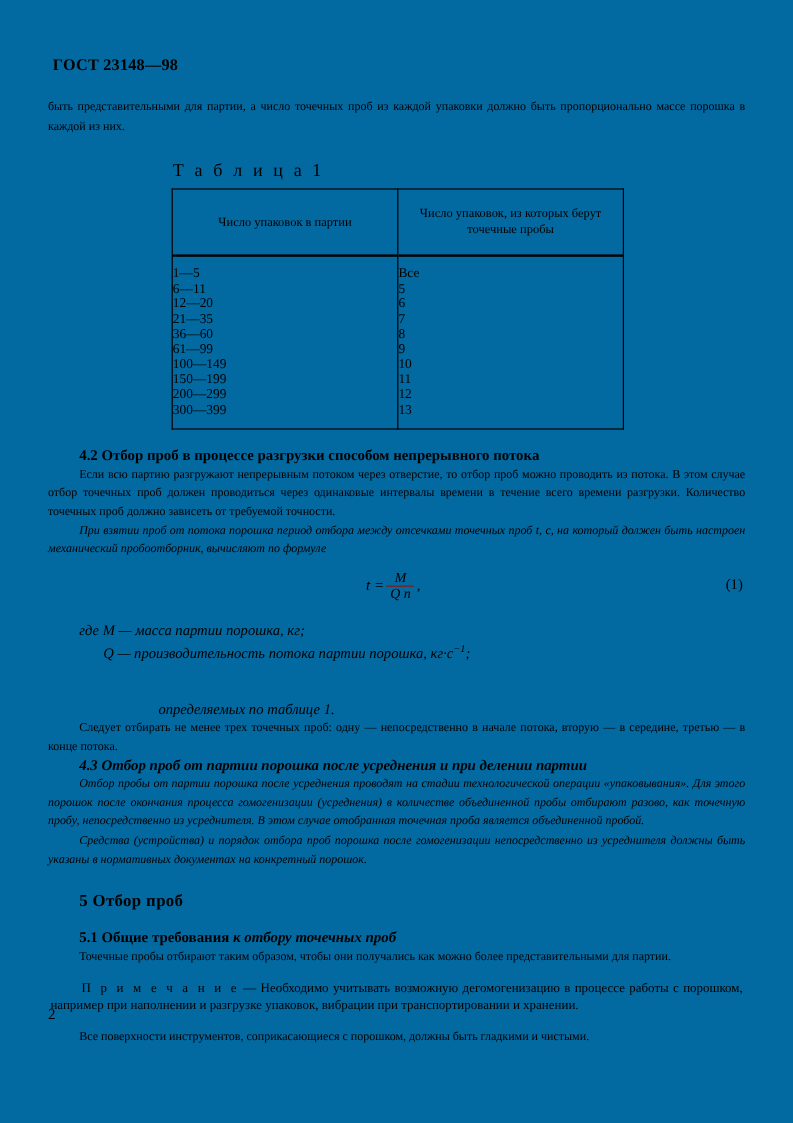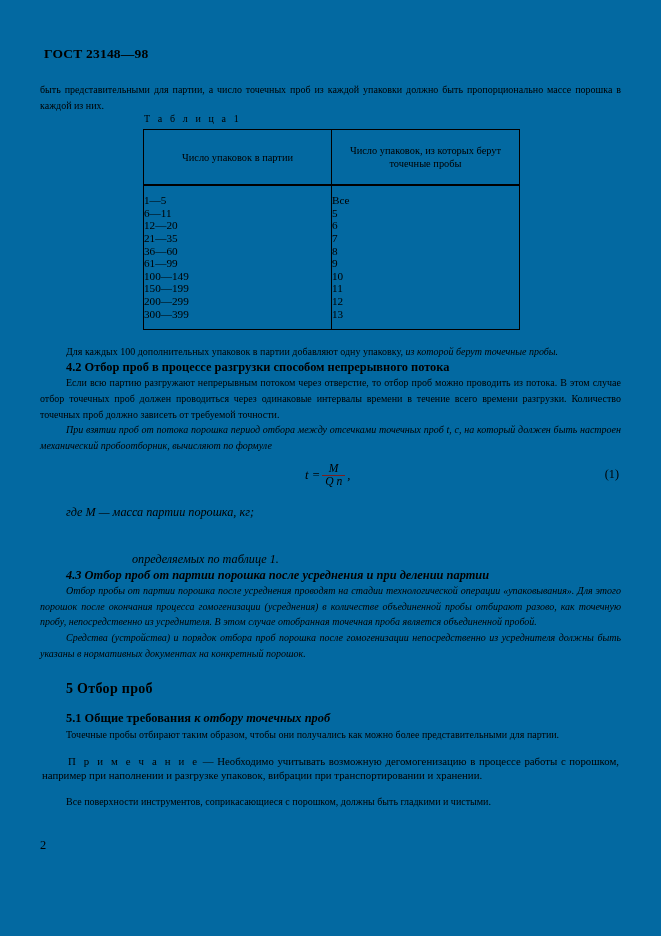--- a/index.html
+++ b/index.html
@@ -57,22 +57,23 @@
   .spacer-14 { height: 14px; }
   .spacer-20 { height: 20px; }
 
   
   .intro {
     padding-top: 20px;
   }
 
   
   .table-label {
-    font-size: 10px;
+    font-size: 15px;
     letter-spacing: 2.6px;
+    margin-top: 22px;
     margin-bottom: 5px;
     padding-left: 104px;
   }
   table.gost {
     border-collapse: collapse;
     width: 377px;
     margin-left: 103px;
     table-layout: fixed;
   }
   table.gost th,
@@ -267,21 +268,20 @@
                 <span>12</span>
                 <span>13</span>
               </span>
           </td>
         </tr>
       </tbody>
     </table>
 
     <div class="spacer-14"></div>
 
-    <p class="para indent"><span>Для каждых 100 дополнительных упаковок в партии добавляют одну упаковку, </span><em>из которой берут точечные пробы.</em></p>
 
     <p class="sub-heading">4.2  Отбор проб в процессе разгрузки способом непрерывного потока</p>
 
     <p class="para indent">Если всю партию разгружают непрерывным потоком через отверстие, то отбор проб можно проводить из потока. В этом случае отбор точечных проб должен проводиться через одинаковые интервалы времени в течение всего времени разгрузки. Количество точечных проб должно зависеть от требуемой точности.</p>
 
     <p class="para indent ital">При взятии проб от потока порошка период отбора между отсечками точечных проб t, с, на который должен быть настроен механический пробоотборник, вычисляют по формуле</p>
 
     <div class="formula-row">
       <div class="formula">
         <span>t =</span>
@@ -290,24 +290,26 @@
           <span class="den">Q n</span>
         </span>
         <span>,</span>
       </div>
       <div class="eqno">(1)</div>
     </div>
 
     <p class="def lvl0"><span>где</span>
       <span>M — масса партии порошка, кг;</span></p>
 
+    <p class="def lvl1"><span>Q — производительность потока партии порошка, кг·с</span><sup class="unit">−1</sup><span>;</span></p>
 
     <p class="def lvl1b">
       <span class="cont">определяемых по таблице 1.</span></p>
 
+    <p class="para indent">Следует отбирать не менее трех точечных проб: одну — непосредственно в начале потока, вторую — в середине, третью — в конце потока.</p>
 
     <p class="sub-heading"><span class="it">4.3  Отбор проб от партии порошка после усреднения и при делении партии</span></p>
 
     <p class="para indent ital">Отбор пробы от партии порошка после усреднения проводят на стадии технологической операции «упаковывания». Для этого порошок после окончания процесса гомогенизации (усреднения) в количестве объединенной пробы отбирают разово, как точечную пробу, непосредственно из усреднителя. В этом случае отобранная точечная проба является объединенной пробой.</p>
 
 
     <p class="para indent ital">Средства (устройства) и порядок отбора проб порошка после гомогенизации непосредственно из усреднителя должны быть указаны в нормативных документах на конкретный порошок.</p>
 
     <div class="spacer-20"></div>
 

